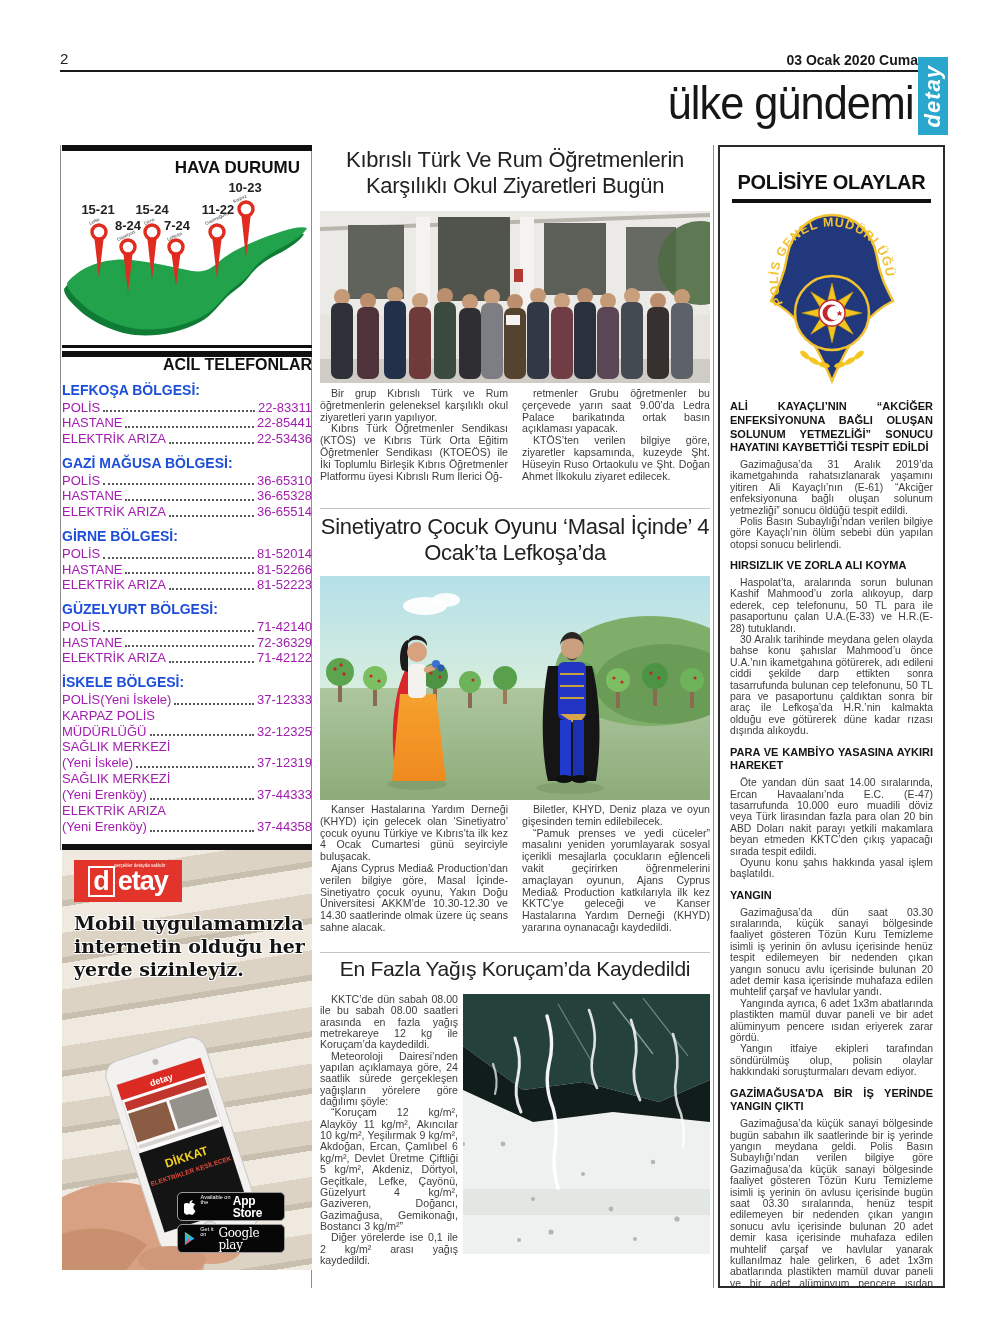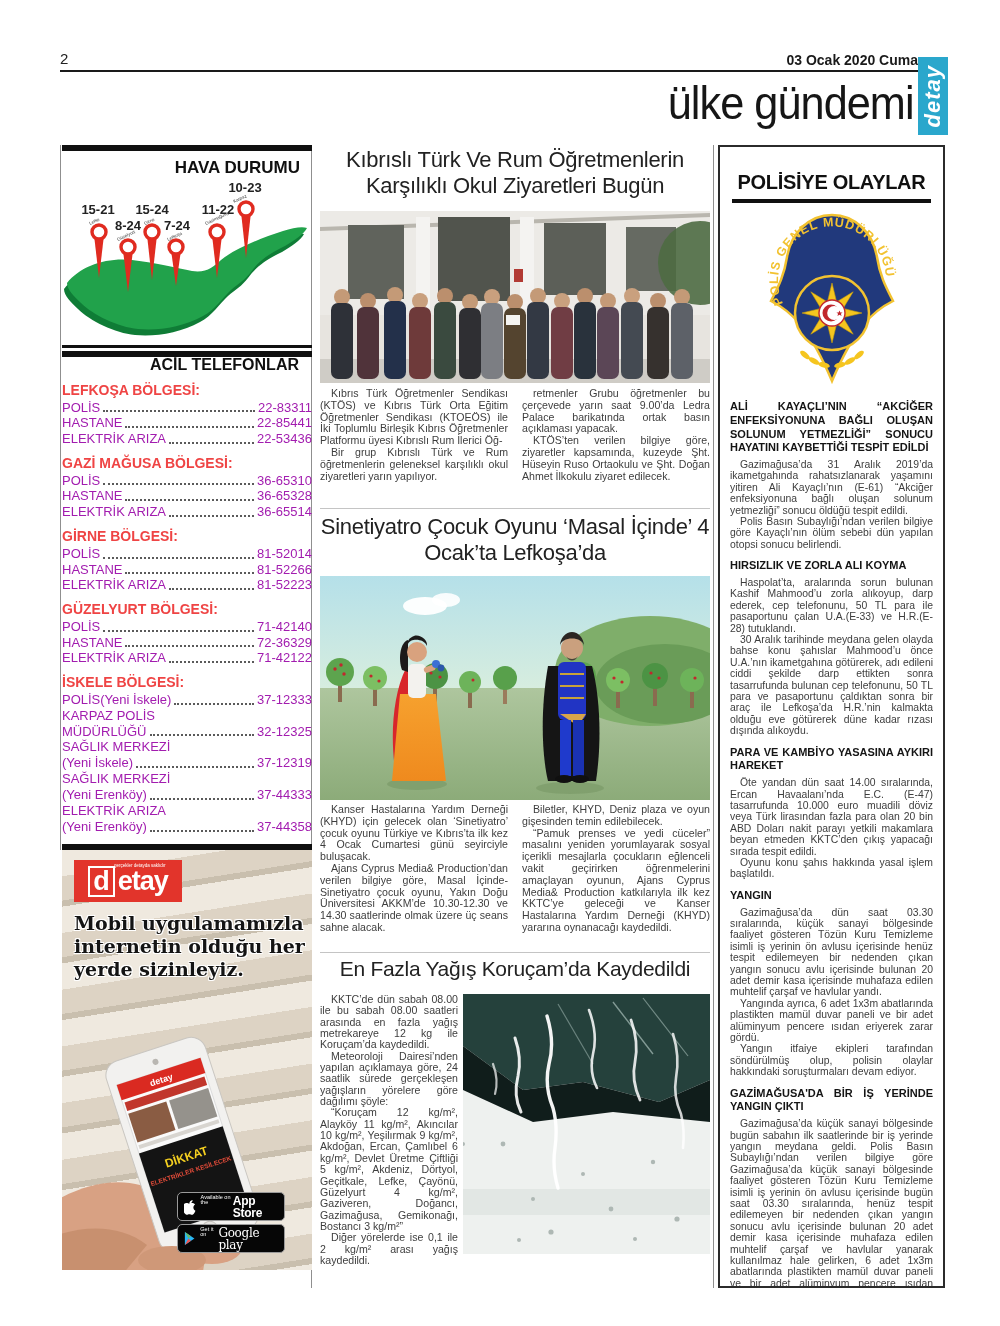--- a/index.html
+++ b/index.html
@@ -24,23 +24,23 @@
   
   .weather{left:62px;top:145px;width:250px;}
   .wb-topbar{height:6px;background:#101010;}
   .wb-title{font-size:17px;font-weight:bold;color:#101010;text-align:right;padding:7px 12px 2px 12px;}
   .wb-map{position:relative;height:163px;}
   .wb-line1{height:3px;background:#101010;margin-top:2px;}
   .wb-line2{height:6px;background:#101010;margin-top:3px;}
 
   
   .phones{left:62px;top:356px;width:250px;}
-  .ph-title{font-size:16px;font-weight:bold;color:#101010;text-align:right;padding-right:13px;}
+  .ph-title{font-size:16px;font-weight:bold;color:#101010;text-align:right;padding-right:0;}
   .tel-group{margin-top:8px;}
-  .tel-group-title{font-size:14px;font-weight:bold;color:#ef4444;line-height:1.25;}
+  .tel-group-title{font-size:14px;font-weight:bold;color:#1d4ed8;line-height:1.25;}
   .tel-row{display:flex;align-items:flex-end;font-size:13px;line-height:1.22;color:#a21caf;}
   .tel-label{white-space:nowrap;}
   .tel-dots{flex:1;border-bottom:2px dotted #5a5a5a;margin:0 3px 3px 3px;min-width:8px;}
   .tel-num{white-space:nowrap;}
   .tel-num:empty{display:none;}
   .tel-row:has(.tel-num:empty) .tel-dots{display:none;}
   .ph-bottombar{height:7px;background:#101010;margin-top:9px;}
 
   
   .promo{left:62px;top:850px;width:250px;height:420px;overflow:hidden;
@@ -409,22 +409,22 @@
         <circle cx="338" cy="90" r="8" fill="#bb8f6d"></circle>
           <rect x="327" y="96" width="22" height="72" rx="7" fill="#36312e"></rect>
         <circle cx="362" cy="86" r="8" fill="#c49a77"></circle>
           <rect x="351" y="92" width="22" height="76" rx="7" fill="#5d6168"></rect>
         <rect x="186" y="104" width="14" height="10" fill="#f4f3f1"></rect>
       </g>
     </svg>
   </div>
   <div class="abs body2col" style="top:388px;height:118px;">
     <div>
+        <p>Bir grup Kıbrıslı Türk ve Rum öğretmenlerin geleneksel karşılıklı okul ziyaretleri yarın yapılıyor.</p>
         <p>Kıbrıs Türk Öğretmenler Sendikası (KTÖS) ve Kıbrıs Türk Orta Eğitim Öğretmenler Sendikası (KTOEÖS) ile İki Toplumlu Birleşik Kıbrıs Öğretmenler Platformu üyesi Kıbrıslı Rum İlerici Öğ-</p>
-        <p>Bir grup Kıbrıslı Türk ve Rum öğretmenlerin geleneksel karşılıklı okul ziyaretleri yarın yapılıyor.</p>
       </div>
     <div>
         <p>retmenler Grubu öğretmenler bu çerçevede yarın saat 9.00’da Ledra Palace barikatında ortak basın açıklaması yapacak.</p>
         <p>KTÖS’ten verilen bilgiye göre, ziyaretler kapsamında, kuzeyde Şht. Hüseyin Ruso Ortaokulu ve Şht. Doğan Ahmet İlkokulu ziyaret edilecek.</p>
       </div>
   </div>
   <div class="abs mid-rule" style="top:508px;"></div>
 
   <div class="abs headline" style="top:514px;">Sinetiyatro Çocuk Oyunu ‘Masal İçinde’ 4 Ocak’ta Lefkoşa’da</div>
   <div class="abs photo" style="top:576px;height:224px;">

